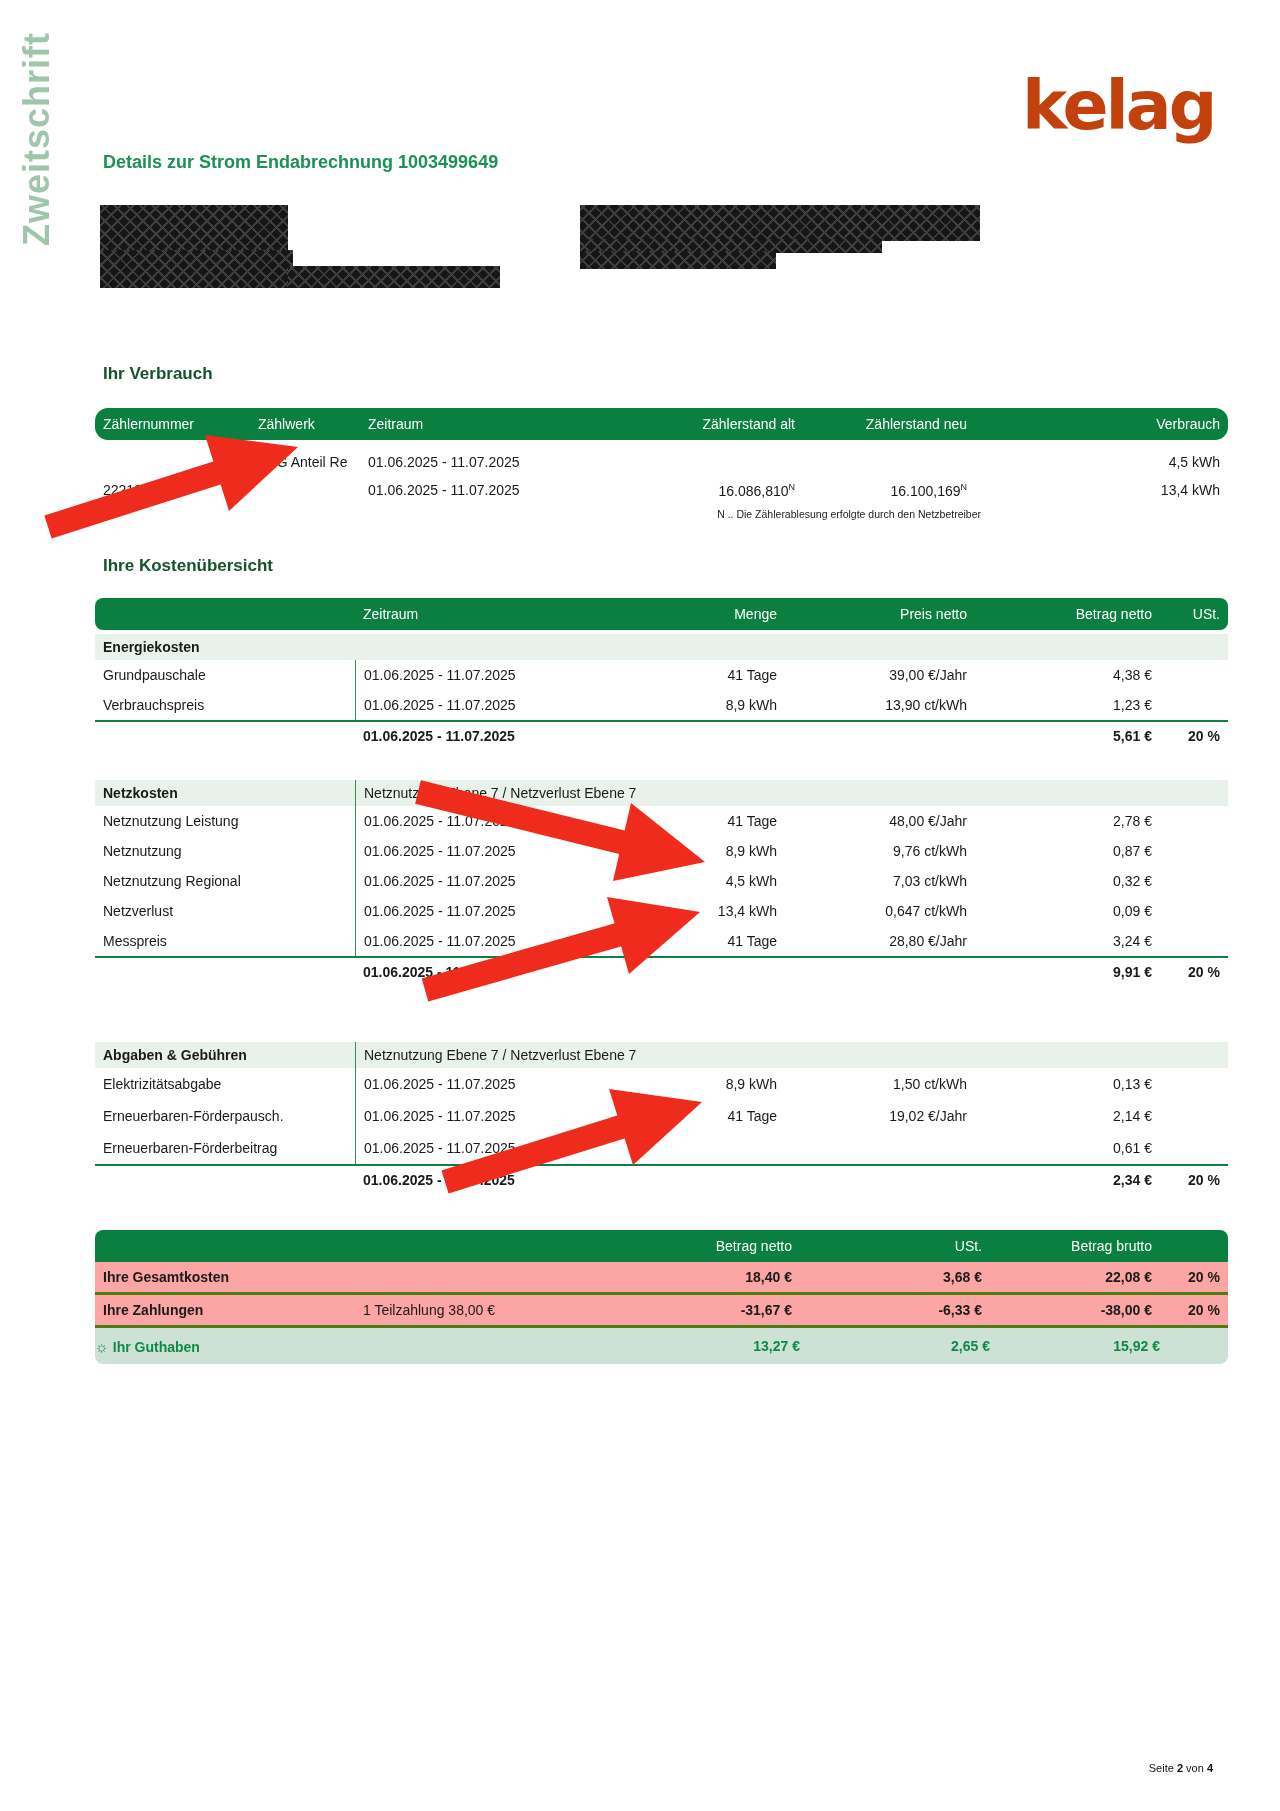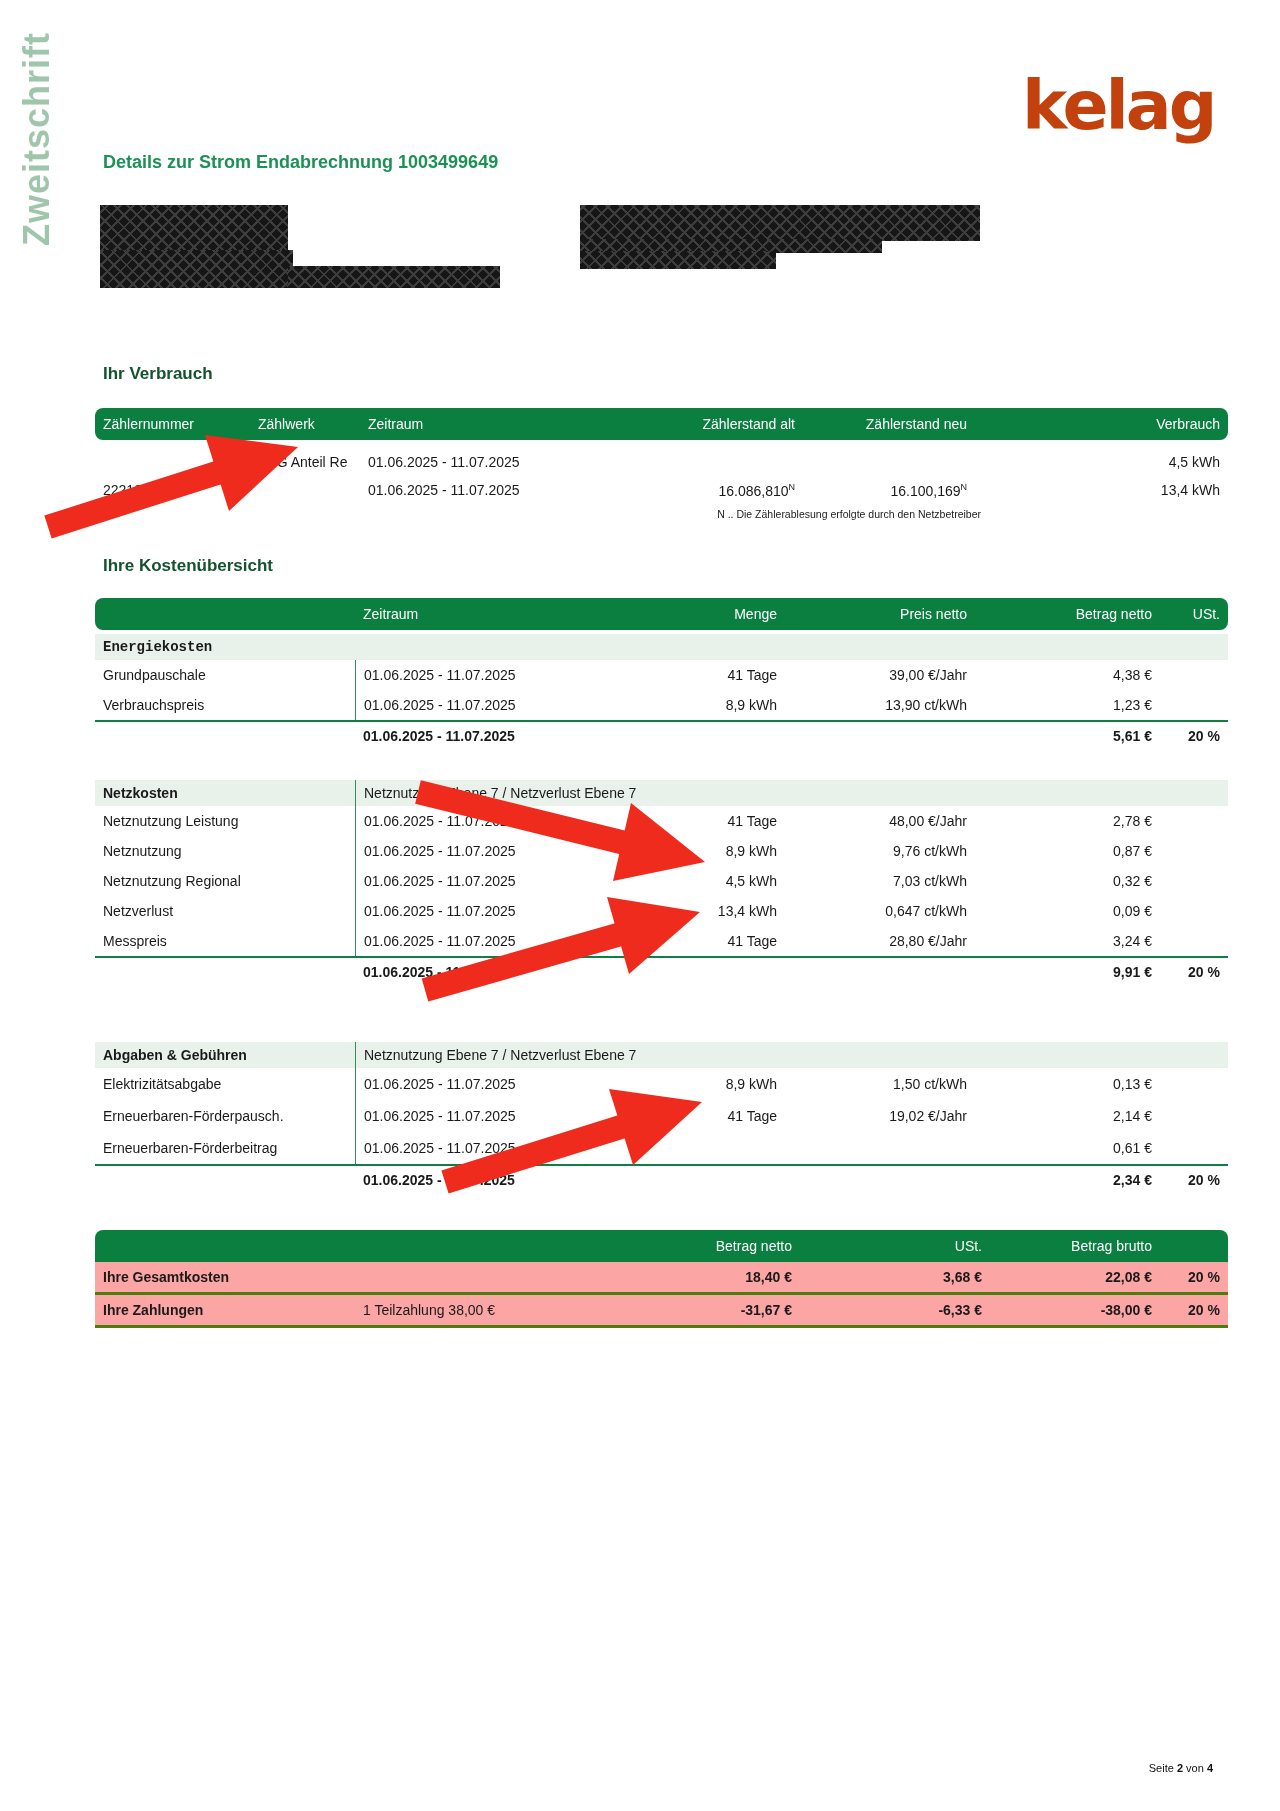--- a/index.html
+++ b/index.html
@@ -27,21 +27,21 @@
 
   
   .bar{background:#0b7f3f;color:#ffffff;border-radius:8px;display:grid;align-items:center;
        font-size:14px;height:32px;}
   .bar .hc{padding:0 8px;white-space:nowrap;}
   .r{text-align:right;}
   .b{font-weight:bold;}
 
   
   .vtab{position:absolute;left:95px;top:408px;width:1133px;font-size:14px;}
-  .vgrid{display:grid;grid-template-columns:155px 110px 215px 228px 172px 253px;}
+  .vgrid{display:grid;grid-template-columns:155px 110px 215px 228px 172px 253px;border-radius:13px;}
   .vrow{display:grid;grid-template-columns:155px 110px 215px 228px 172px 253px;height:28px;align-items:center;}
   .vrow>div{padding:0 8px;white-space:nowrap;}
   sup.n{font-size:9px;vertical-align:super;}
   .vnote{margin-top:4px;text-align:right;font-size:10.5px;color:#222;
          width:886px;}
 
   
   .ktab{position:absolute;left:95px;top:598px;width:1133px;font-size:14px;}
   .kgrid{display:grid;grid-template-columns:260px 215px 215px 190px 185px 68px;align-items:center;}
   .krow{height:30px;}
@@ -120,21 +120,21 @@
   <div class="ktab">
     <div class="bar kgrid">
       <div class="hc"></div>
       <div class="hc">Zeitraum</div>
       <div class="hc r">Menge</div>
       <div class="hc r">Preis netto</div>
       <div class="hc r">Betrag netto</div>
       <div class="hc r">USt.</div>
     </div>
 
-    <div class="ksec kgrid" style="margin-top:4px;font-family:Liberation Mono, monospace;">
+    <div class="ksec kgrid" style="margin-top:4px;">
       <div class="t">Energiekosten</div>
     </div>
     <div class="krow kgrid">
       <div>Grundpauschale</div>
       <div class="divl">01.06.2025 - 11.07.2025</div>
       <div class="r">41 Tage</div>
       <div class="r">39,00 €/Jahr</div>
       <div class="r">4,38 €</div>
       <div class="r"></div>
     </div>
@@ -263,20 +263,28 @@
       <div class="r b">22,08 €</div>
       <div class="r b">20 %</div>
     </div>
     <div class="srow sgrid">
       <div class="b">Ihre Zahlungen</div>
       <div>1 Teilzahlung 38,00 €</div>
       <div class="r b">-31,67 €</div>
       <div class="r b">-6,33 €</div>
       <div class="r b">-38,00 €</div>
       <div class="r b">20 %</div>
+    </div>
+    <div class="sresult sgrid">
+      <div><span class="sun">☼</span><span>Ihr Guthaben</span></div>
+      <div></div>
+      <div class="r">13,27 €</div>
+      <div class="r">2,65 €</div>
+      <div class="r">15,92 €</div>
+      <div></div>
     </div>
   </div>
 
   <svg class="arrows" width="1280" height="1811" viewBox="0 0 1280 1811">
     <g fill="#ee2b1c" stroke="none">
       <line x1="48" y1="527" x2="220" y2="472" stroke="#ee2b1c" stroke-width="24"></line>
       <polygon points="298,447 229,511 205,435"></polygon>
     </g>
     <g fill="#ee2b1c" stroke="none">
       <line x1="418" y1="792" x2="625" y2="843" stroke="#ee2b1c" stroke-width="24"></line>

